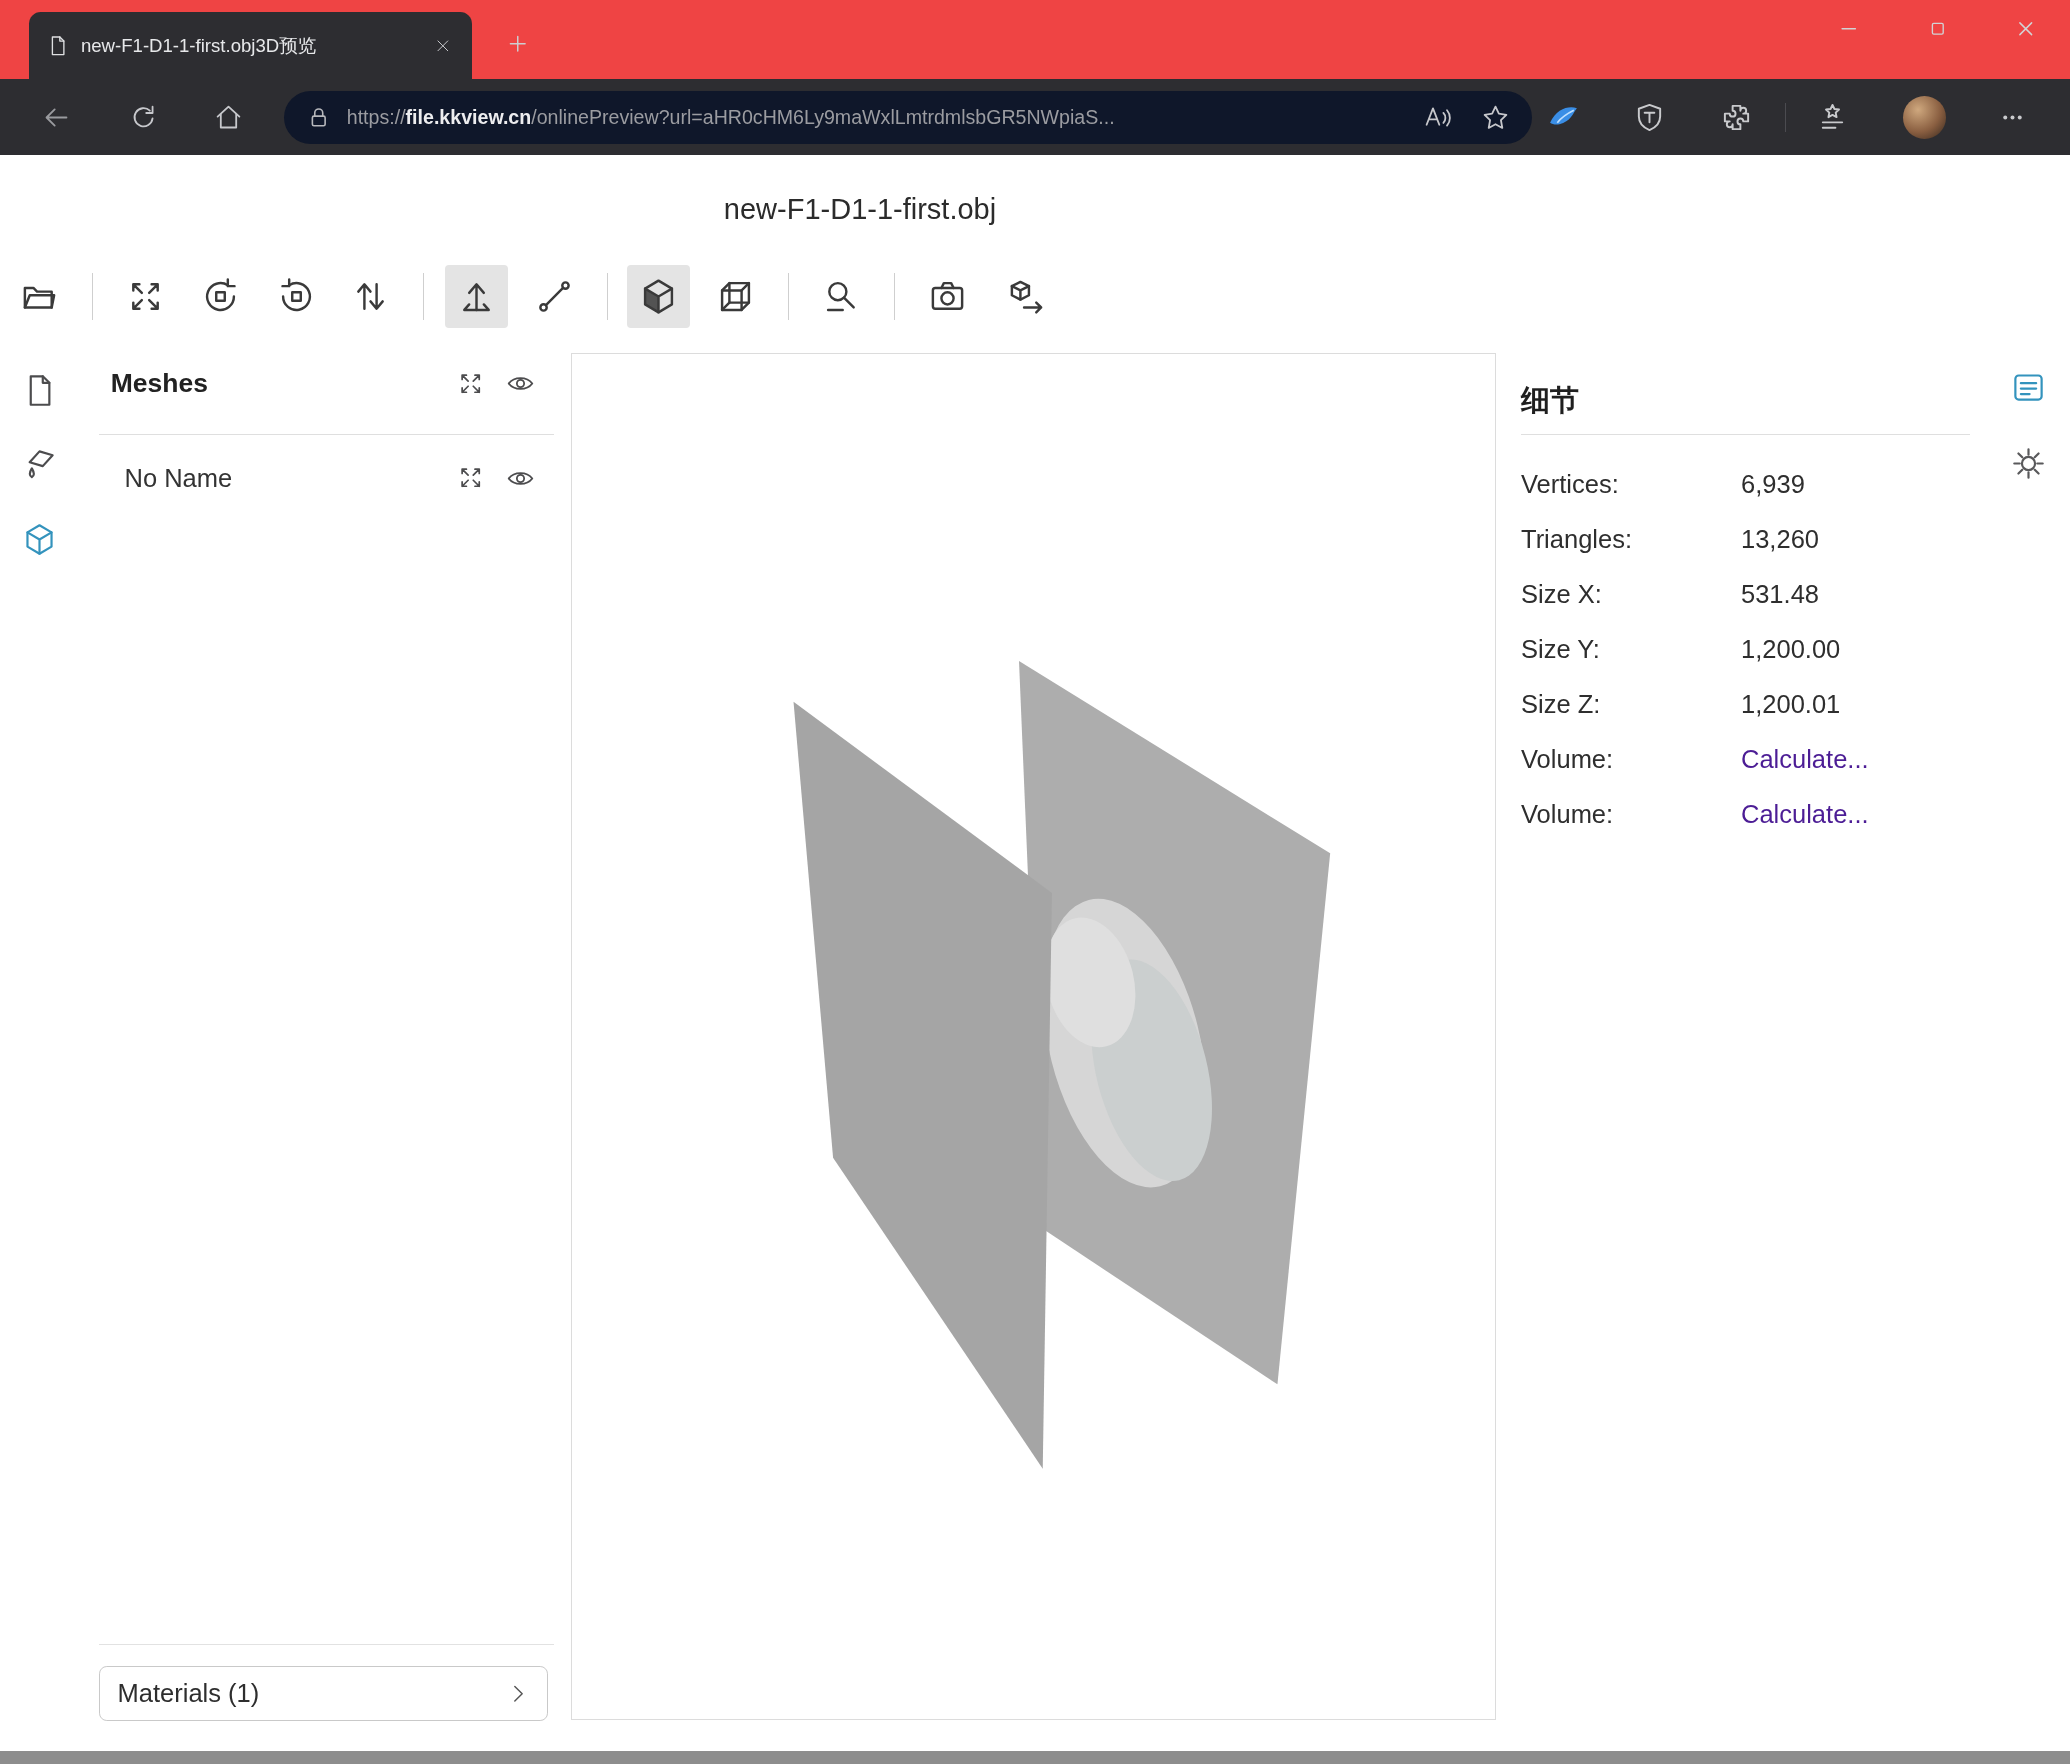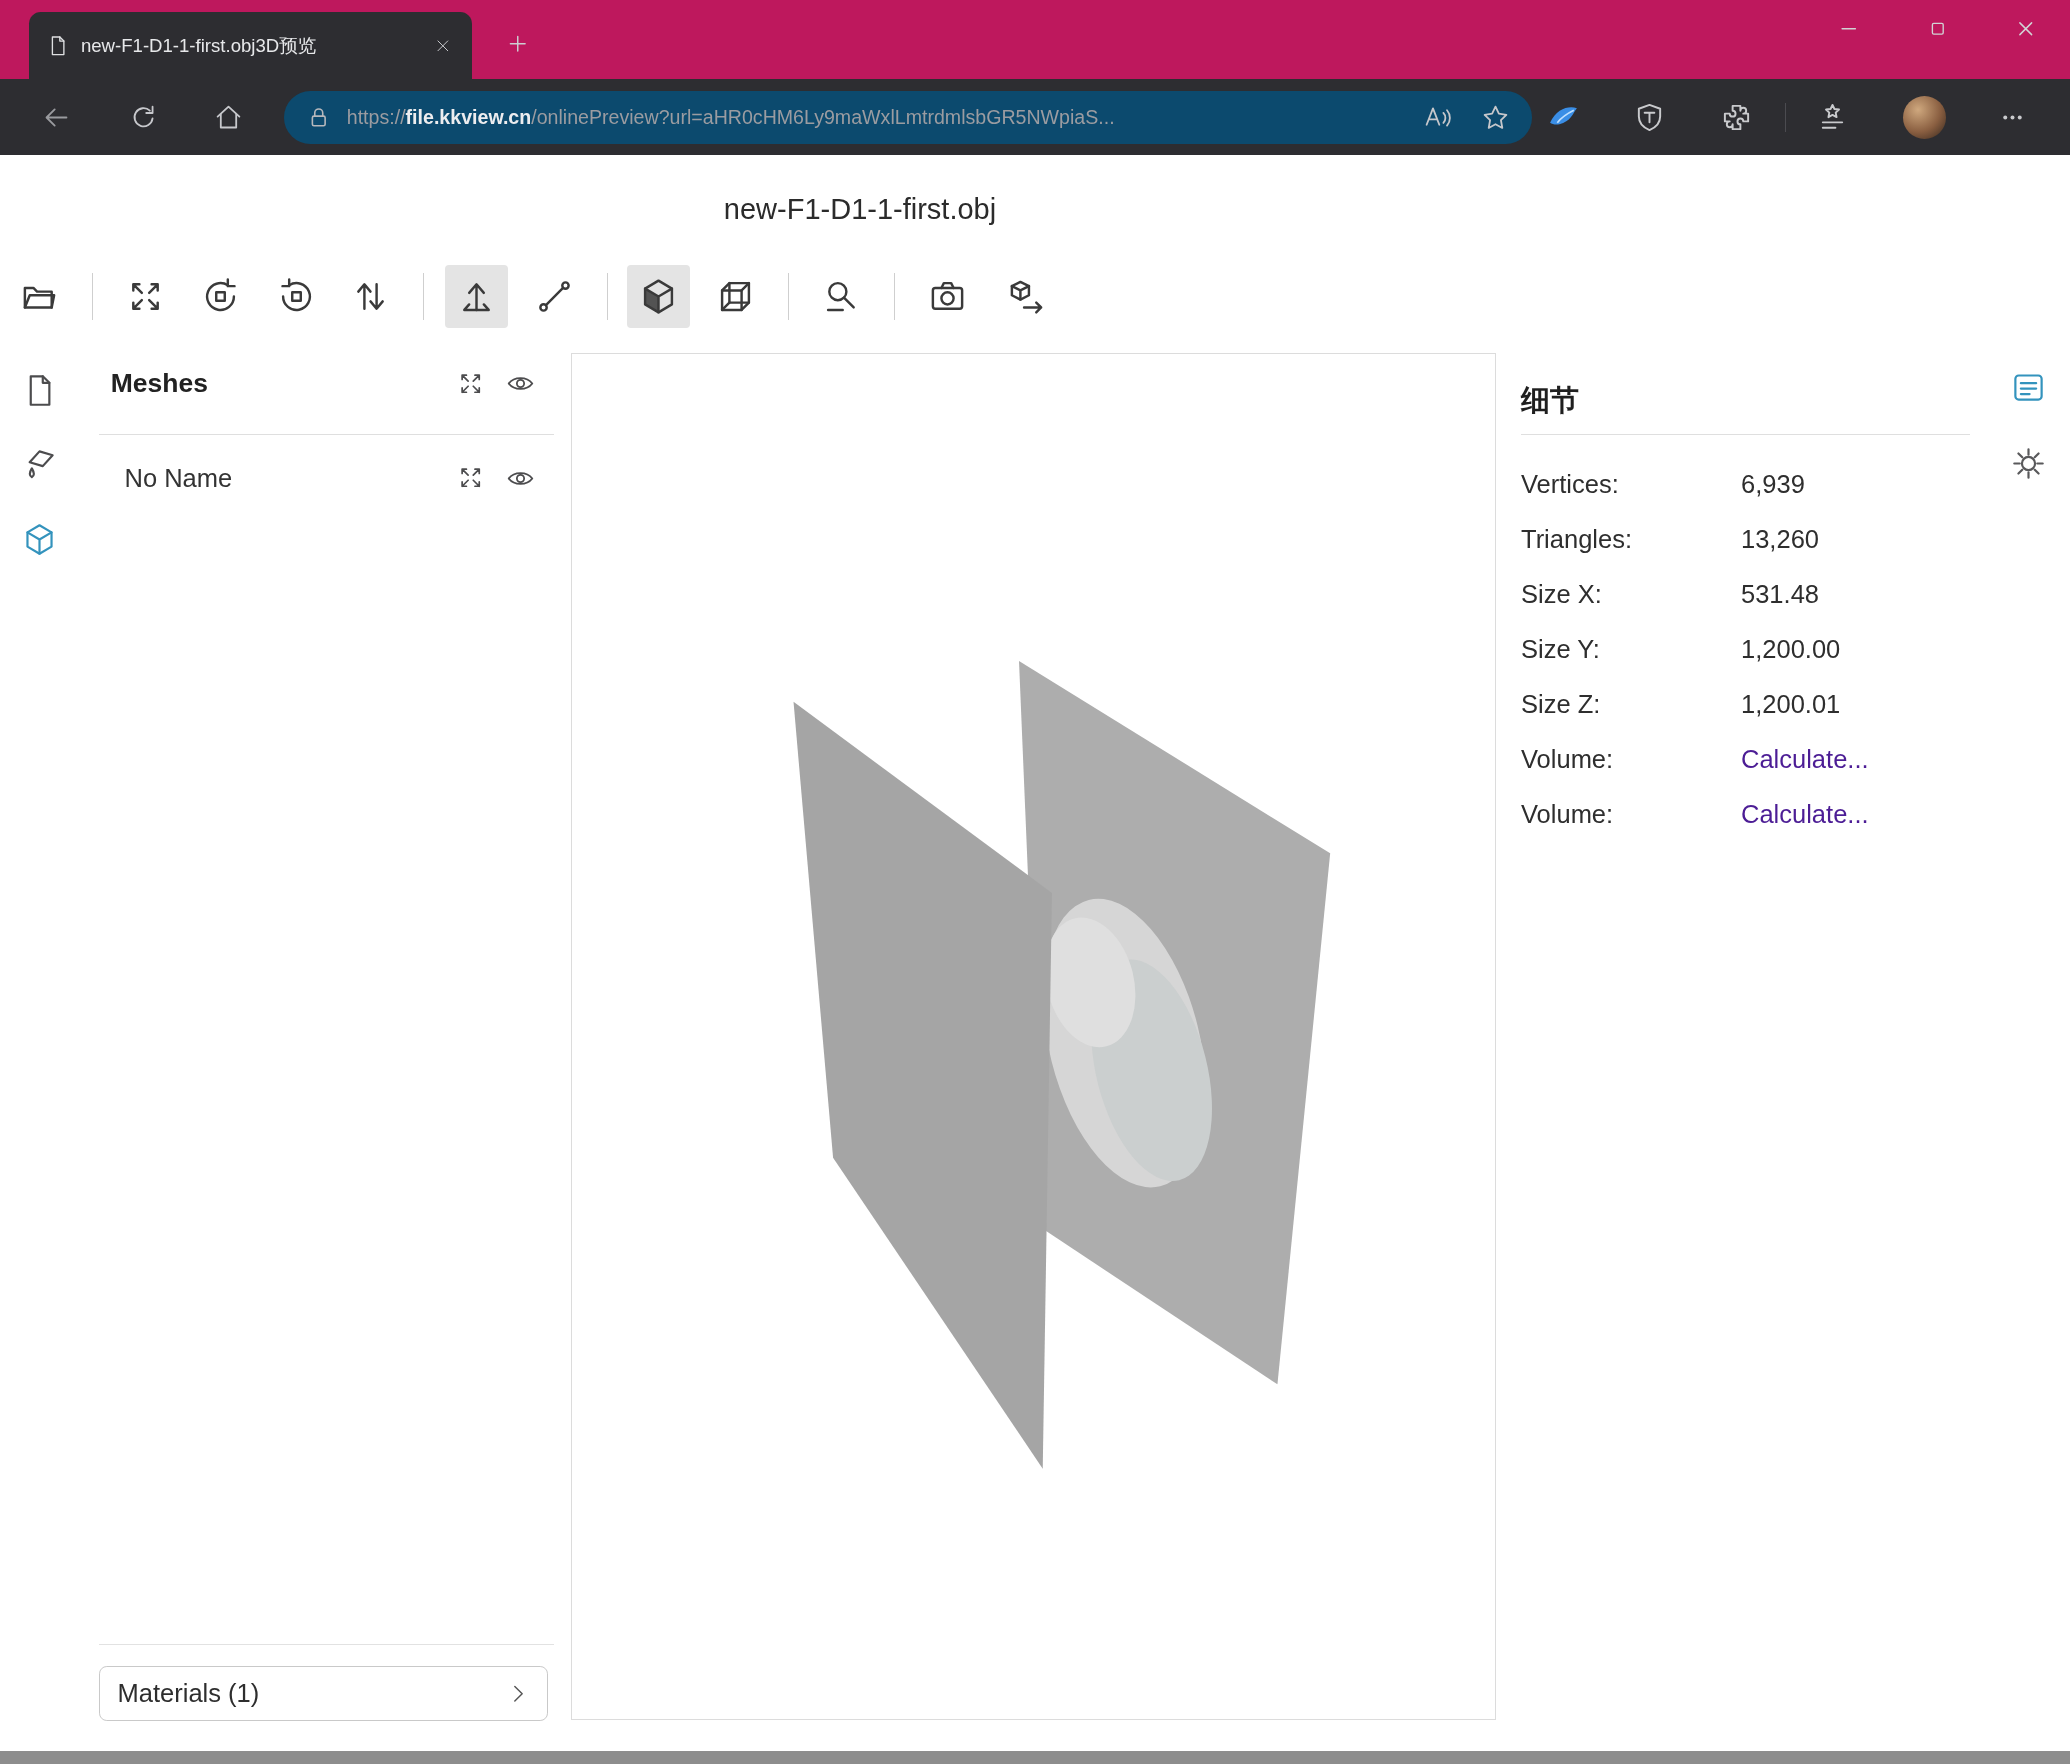--- a/index.html
+++ b/index.html
@@ -2,30 +2,30 @@
 <html><head>
 <meta charset="utf-8">
 <style>
   *{margin:0;padding:0;box-sizing:border-box}
   html,body{width:2070px;height:1764px;overflow:hidden;background:#fff;
     font-family:"Liberation Sans","DejaVu Sans",sans-serif}
   svg{display:block}
   .ic{fill:none;stroke:currentColor;stroke-width:2;stroke-linecap:round;stroke-linejoin:round}
 
   
-  .titlebar{position:absolute;left:0;top:0;width:2070px;height:79px;background:#be185d}
+  .titlebar{position:absolute;left:0;top:0;width:2070px;height:79px;background:#ef4444}
   .tab{position:absolute;left:29px;top:11.8px;width:443px;height:68px;background:#2d2d31;
     border-radius:11.8px 11.8px 0 0;display:flex;align-items:center;padding:0 13.7px 0 17.6px}
   .tab-title{flex:1;color:#e7e8ea;font-size:18.6px;white-space:nowrap;overflow:hidden;margin-left:12.7px}
   .tab-close{width:31px;height:31px;display:flex;align-items:center;justify-content:center;color:#c9cacd;border-radius:5.9px}
   .newtab{position:absolute;left:496px;top:22.5px;width:43px;height:43px;display:flex;align-items:center;justify-content:center;color:#cdced1}
   .win-btn{position:absolute;top:0;width:88px;height:57px;display:flex;align-items:center;justify-content:center;color:#d2d3d5}
   .navbar{position:absolute;left:0;top:79px;width:2070px;height:76px;background:#2d2d31}
   .nav-btn{position:absolute;top:10.8px;width:55px;height:55px;border-radius:7.8px;display:flex;align-items:center;justify-content:center;color:#c7c8cc}
-  .addressbar{position:absolute;left:284px;top:11.8px;width:1248px;height:53px;border-radius:26.5px;background:#0c4a6e;
+  .addressbar{position:absolute;left:284px;top:11.8px;width:1248px;height:53px;border-radius:26.5px;background:#0f172a;
     display:flex;align-items:center;padding:0 21.6px;font-size:19.6px;white-space:nowrap}
   .url-scheme,.url-path{color:#9b9ca1}
   .url-domain{color:#ededef;font-weight:bold}
   .url-text{overflow:hidden;display:flex;flex:0 1 auto}
   .pill-icons{margin-left:auto;display:flex;align-items:center;gap:29px;color:#c6c7cb}
   .nav-ext{position:absolute;top:20.6px;width:35px;height:35px;display:flex;align-items:center;justify-content:center;color:#c9cacd}
   .nav-divider{position:absolute;left:1785px;top:23.5px;width:1px;height:29px;background:#4b4b50}
   .avatar{position:absolute;left:1903px;top:16.7px;width:43px;height:43px;border-radius:50%;
     background:radial-gradient(circle at 35% 32%,#cfa87e,#8a5f41 55%,#3c2b20 95%)}
 

